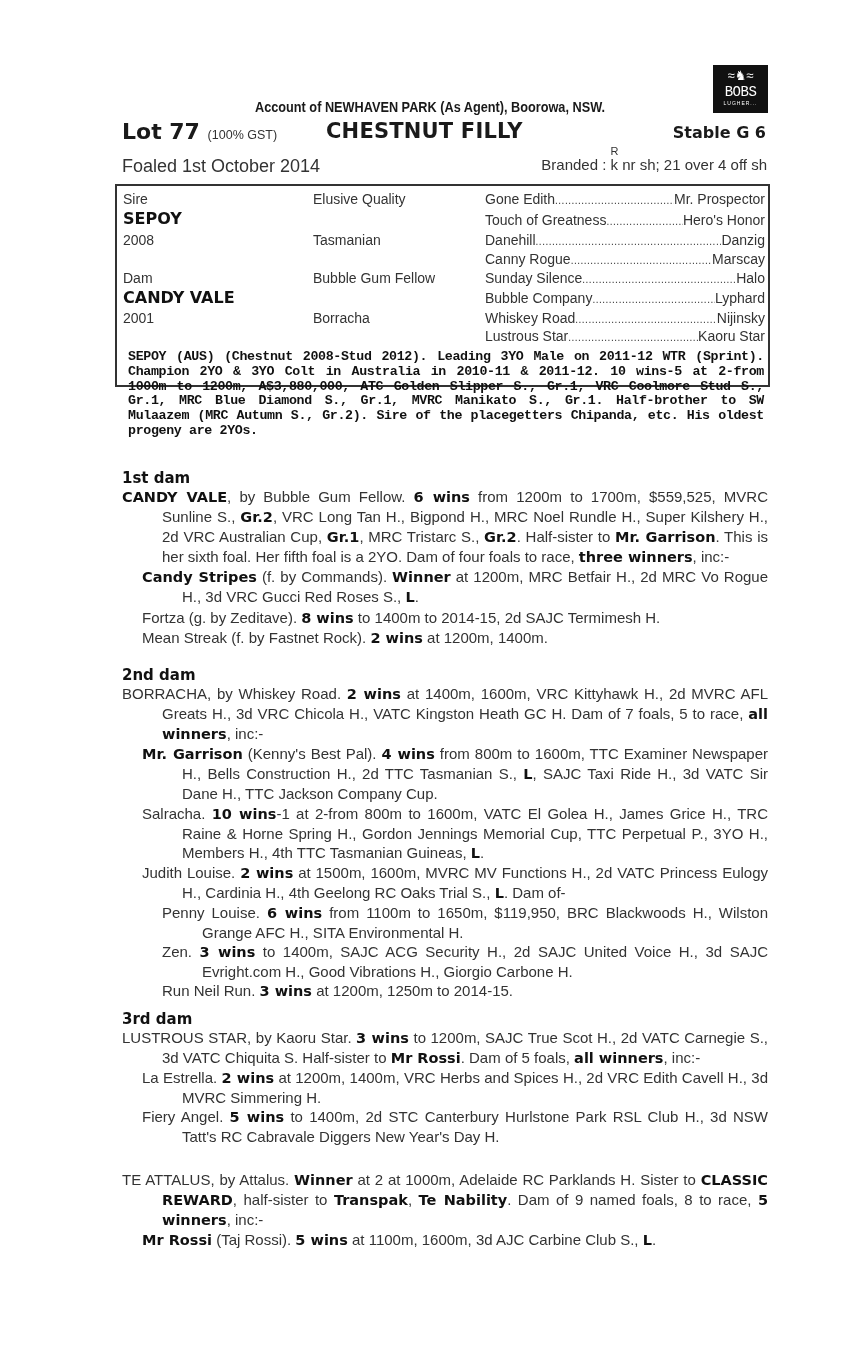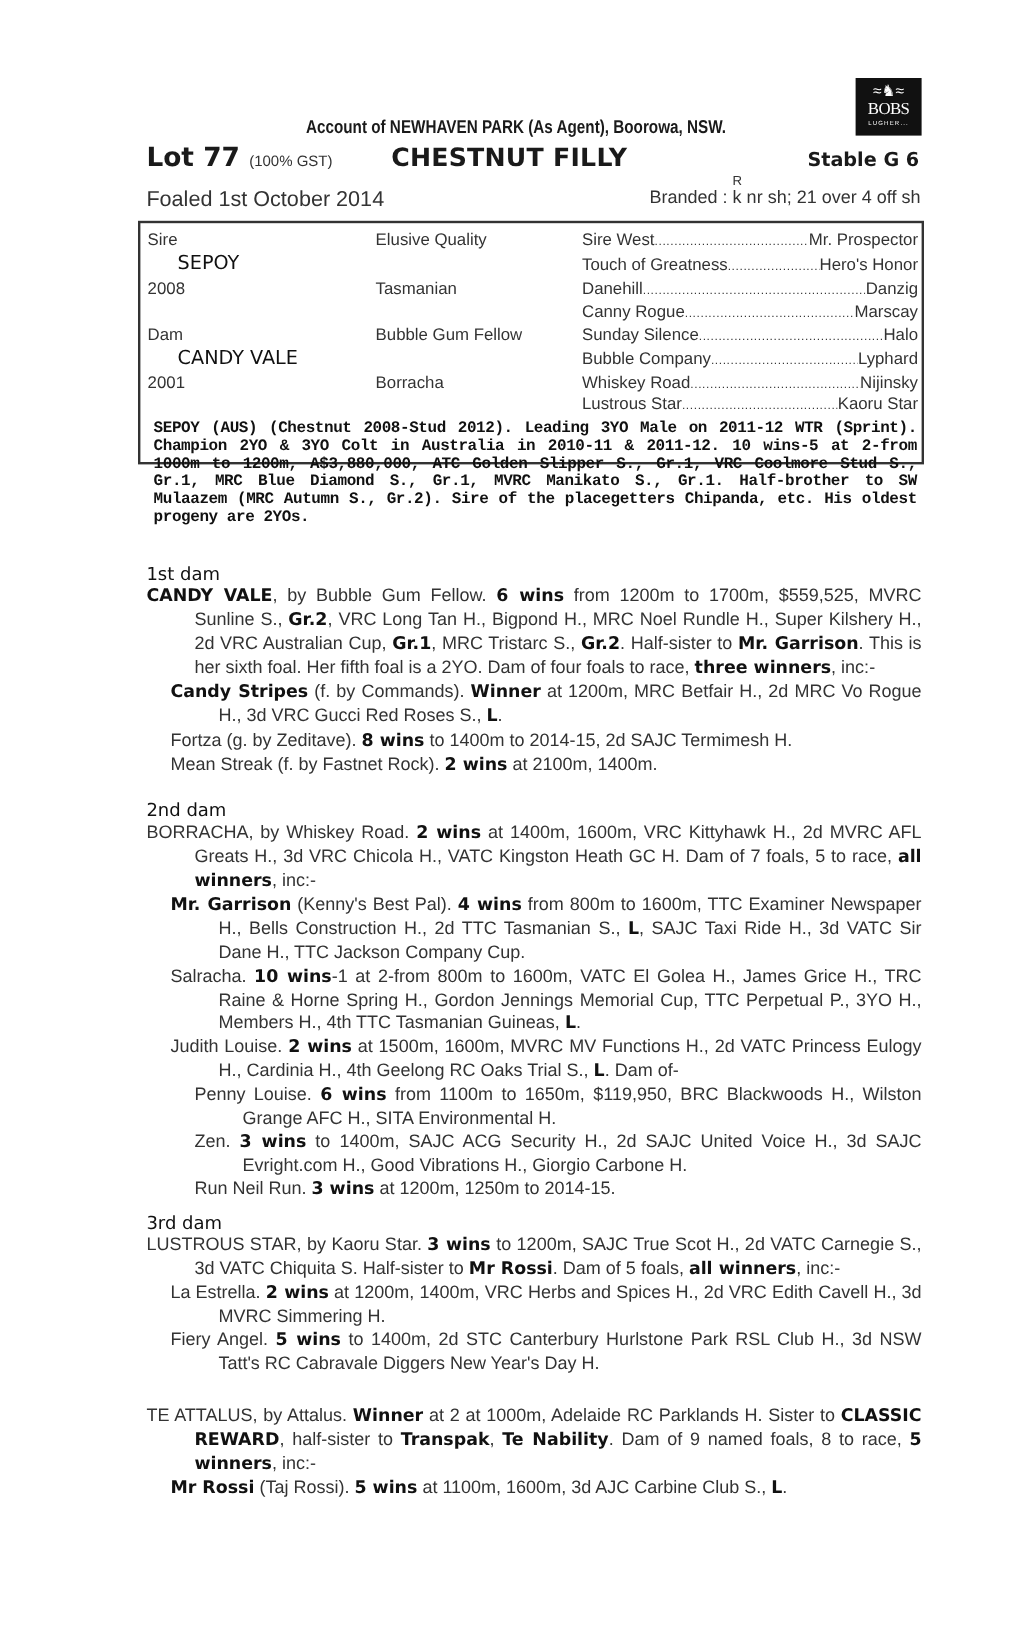--- a/index.html
+++ b/index.html
@@ -1,43 +1,43 @@
 <!DOCTYPE html>
 <html><head>
 <meta charset="utf-8">
 <style>
   html, body { margin:0; padding:0; background:#ffffff; }
   body { width:860px; height:1356px; position:relative; overflow:hidden; color:#1a1a1a;
          font-family:"Liberation Sans", sans-serif; }
   .logo { position:absolute; left:713px; top:65px; width:55px; height:48px; background:#111;
           color:#fff; text-align:center; }
   .logo .horse { display:block; font-size:13px; line-height:18px; margin-top:2px; }
-  .logo .brand { display:block; font-family:Liberation Serif, serif; font-size:14px; line-height:14px; letter-spacing:-0.5px;text-align:center; }
+  .logo .brand { display:block; font-family:Liberation Mono, monospace; font-size:14px; line-height:14px; letter-spacing:-0.5px;text-align:center; }
   .logo .sub { display:block; font-size:5px; line-height:8px; letter-spacing:1px; }
   .account { position:absolute; left:0; width:860px; top:98px; text-align:center; font-weight:bold;
              font-size:15.5px; transform:scaleX(0.82); transform-origin:430px 0; }
   .lotline { position:absolute; left:122px; top:119px; width:646px; height:28px; }
   .lot { position:absolute; left:0; top:0; font-size:22px; font-weight:bold; font-family:"DejaVu Sans", sans-serif; }
   .gst { font-size:12.5px; font-weight:normal; font-family:"Liberation Sans", sans-serif; color:#333; }
   .sex { position:absolute; left:204px; top:0; font-size:21px; font-weight:bold; font-family:"DejaVu Sans", sans-serif; letter-spacing:0.2px; }
   .stable { position:absolute; right:2px; top:4px; font-size:16px; font-weight:bold; font-family:"DejaVu Sans", sans-serif; }
   .foaled { position:absolute; left:122px; top:156px; font-size:18px; color:#333; }
   .branded { position:absolute; right:93px; top:156px; font-size:15px; color:#333; }
   .brandmark { position:relative; display:inline-block; }
   .brandmark .r { position:absolute; left:0; top:-11px; font-size:11px; }
   .ped { position:absolute; left:115px; top:184px; width:655px; height:203px; border:2px solid #333; box-sizing:border-box; }
   .ped .cell { position:absolute; font-size:14px; color:#333; white-space:nowrap; }
-  .ped .big { font-weight:normal; font-size:16px; color:#111; font-family:"DejaVu Sans", sans-serif;margin-left:25px; }
+  .ped .big { font-weight:bold; font-size:16px; color:#111; font-family:"DejaVu Sans", sans-serif; }
   .ped .g3 { position:absolute; left:368px; width:280px; font-size:14px; color:#333; display:flex; white-space:nowrap; }
   .ped .g3 .dots { flex:1; overflow:hidden; }
   .ped .g3 .dots::before { content:"............................................................................................"; font-size:10px; letter-spacing:0.5px; }
   .sireblurb { position:absolute; left:128px; top:350px; width:636px; font-size:13.3px; line-height:14.8px;
                font-weight:bold; font-family:Liberation Mono, monospace; text-align:justify; letter-spacing:-0.35px; color:#111; }
   .sec { position:absolute; left:122px; width:646px; font-size:15px; color:#333; }
-  .sec h3 { margin:0; font-family:"DejaVu Sans", sans-serif; font-weight:normal; font-size:15px; line-height:17px; color:#111; }
+  .sec h3 { margin:0; font-family:"DejaVu Sans", sans-serif; font-weight:bold; font-size:15px; line-height:17px; color:#111; }
   .para { font-size:15px; line-height:19.1px; text-align:justify; margin:0; }
   .para.l0 { padding-left:40px; text-indent:-40px; }
   .para.l1 { padding-left:60px; text-indent:-40px; }
   .para.l2 { padding-left:80px; text-indent:-40px; }
   .b { font-weight:bold; font-family:"DejaVu Sans", sans-serif; color:#111; font-size:14.5px; }
 </style>
 </head>
 <body>
 
 <div class="logo">
@@ -64,21 +64,21 @@
   <div class="cell" style="left:6px;top:84px">Dam</div>
   <div class="cell big" style="left:6px;top:102px">CANDY VALE</div>
   <div class="cell" style="left:6px;top:124px">2001</div>
 
   <div class="cell" style="left:196px;top:5px">Elusive Quality</div>
   <div class="cell" style="left:196px;top:46px">Tasmanian</div>
   <div class="cell" style="left:196px;top:84px">Bubble Gum Fellow</div>
   <div class="cell" style="left:196px;top:124px">Borracha</div>
 
   <div class="g3" style="top:5px">
-      <span>Sire West</span>
+      <span>Gone Edith</span>
       <span class="dots"></span>
       <span>Mr. Prospector</span>
     </div>
   <div class="g3" style="top:26px">
       <span>Touch of Greatness</span>
       <span class="dots"></span>
       <span>Hero's Honor</span>
     </div>
   <div class="g3" style="top:46px">
       <span>Danehill</span>
@@ -113,21 +113,21 @@
 </div>
 
 <div class="sireblurb">SEPOY (AUS) (Chestnut 2008-Stud 2012). Leading 3YO Male on 2011-12 WTR (Sprint). Champion 2YO &amp; 3YO Colt in Australia in 2010-11 &amp; 2011-12. 10 wins-5 at 2-from 1000m to 1200m, A$3,880,000, ATC Golden Slipper S., Gr.1, VRC Coolmore Stud S., Gr.1, MRC Blue Diamond S., Gr.1, MVRC Manikato S., Gr.1. Half-brother to SW Mulaazem (MRC Autumn S., Gr.2). Sire of the placegetters Chipanda, etc. His oldest progeny are 2YOs.</div>
 
 <div class="sec" style="top:470px">
   <h3>1st dam</h3>
   <div class="entries">
       <p class="para l0"><span class="b">CANDY VALE</span><span>, by Bubble Gum Fellow. </span><span class="b">6 wins</span><span> from 1200m to 1700m, $559,525, MVRC Sunline S., </span><span class="b">Gr.2</span><span>, VRC Long Tan H., Bigpond H., MRC Noel Rundle H., Super Kilshery H., 2d VRC Australian Cup, </span><span class="b">Gr.1</span><span>, MRC Tristarc S., </span><span class="b">Gr.2</span><span>. Half-sister to </span><span class="b">Mr. Garrison</span><span>. This is her sixth foal. Her fifth foal is a 2YO. Dam of four foals to race, </span><span class="b">three winners</span><span>, inc:-</span></p>
       <p class="para l1"><span class="b">Candy Stripes</span><span> (f. by Commands). </span><span class="b">Winner</span><span> at 1200m, MRC Betfair H., 2d MRC Vo Rogue H., 3d VRC Gucci Red Roses S., </span><span class="b">L</span><span>.</span></p>
       <p class="para l1"><span>Fortza (g. by Zeditave). </span><span class="b">8 wins</span><span> to 1400m to 2014-15, 2d SAJC Termimesh H.</span></p>
-      <p class="para l1"><span>Mean Streak (f. by Fastnet Rock). </span><span class="b">2 wins</span><span> at 2100m, 1400m.</span></p>
+      <p class="para l1"><span>Mean Streak (f. by Fastnet Rock). </span><span class="b">2 wins</span><span> at 1200m, 1400m.</span></p>
     </div>
 </div>
 <div class="sec" style="top:667px">
   <h3>2nd dam</h3>
   <div class="entries">
       <p class="para l0"><span>BORRACHA, by Whiskey Road. </span><span class="b">2 wins</span><span> at 1400m, 1600m, VRC Kittyhawk H., 2d MVRC AFL Greats H., 3d VRC Chicola H., VATC Kingston Heath GC H. Dam of 7 foals, 5 to race, </span><span class="b">all winners</span><span>, inc:-</span></p>
       <p class="para l1"><span class="b">Mr. Garrison</span><span> (Kenny's Best Pal). </span><span class="b">4 wins</span><span> from 800m to 1600m, TTC Examiner Newspaper H., Bells Construction H., 2d TTC Tasmanian S., </span><span class="b">L</span><span>, SAJC Taxi Ride H., 3d VATC Sir Dane H., TTC Jackson Company Cup.</span></p>
       <p class="para l1"><span>Salracha. </span><span class="b">10 wins</span><span>-1 at 2-from 800m to 1600m, VATC El Golea H., James Grice H., TRC Raine &amp; Horne Spring H., Gordon Jennings Memorial Cup, TTC Perpetual P., 3YO H., Members H., 4th TTC Tasmanian Guineas, </span><span class="b">L</span><span>.</span></p>
       <p class="para l1"><span>Judith Louise. </span><span class="b">2 wins</span><span> at 1500m, 1600m, MVRC MV Functions H., 2d VATC Princess Eulogy H., Cardinia H., 4th Geelong RC Oaks Trial S., </span><span class="b">L</span><span>. Dam of-</span></p>
       <p class="para l2"><span>Penny Louise. </span><span class="b">6 wins</span><span> from 1100m to 1650m, $119,950, BRC Blackwoods H., Wilston Grange AFC H., SITA Environmental H.</span></p>

